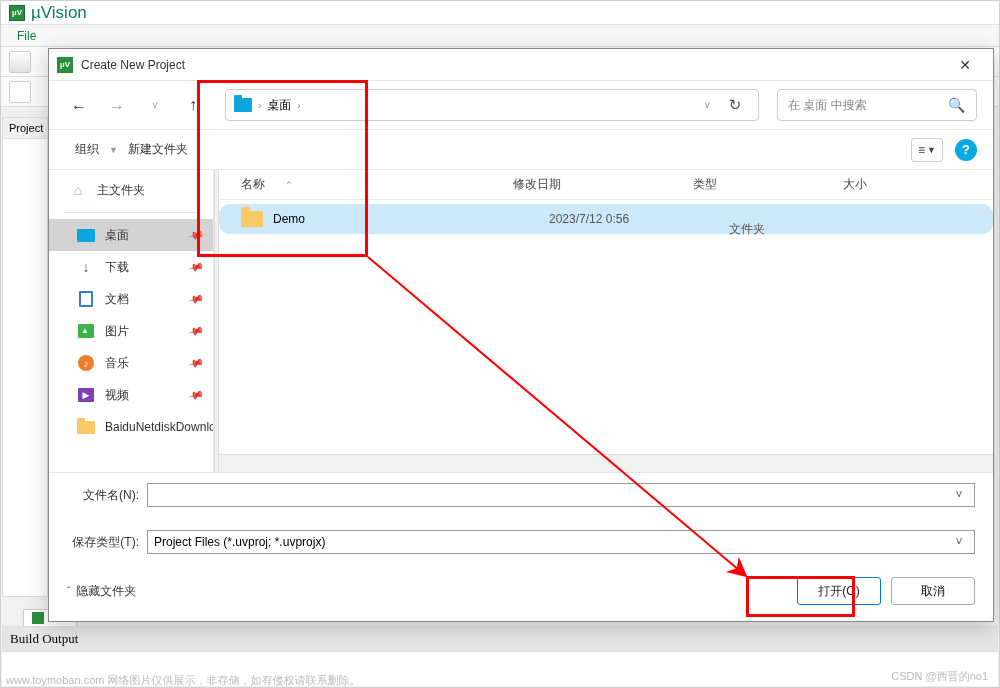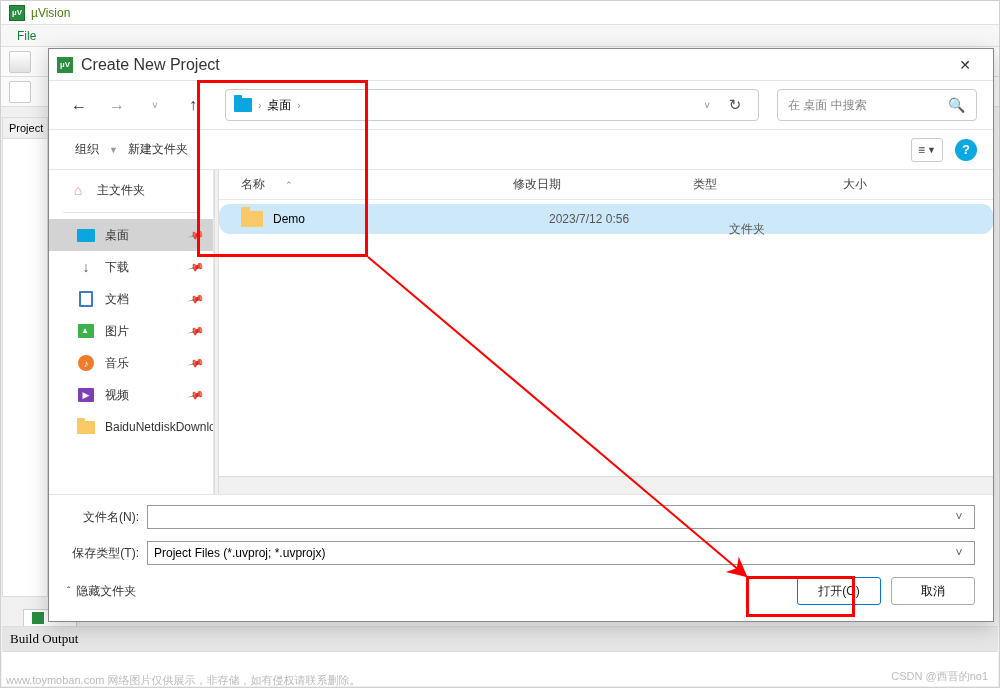--- a/index.html
+++ b/index.html
@@ -2,38 +2,38 @@
 <html><head>
   <meta charset="utf-8">
   <style>
     * { box-sizing: border-box; margin: 0; padding: 0; font-family: "Microsoft YaHei", "Segoe UI", sans-serif; }
     body { width: 1000px; height: 688px; background: #fff; overflow: hidden; font-size: 12px; position: relative; }
     
     
     .main-window { position: absolute; inset: 0; background: #f0f0f0; border: 1px solid #d0d0d0; }
     .main-title { height: 24px; background: #fff; display: flex; align-items: center; padding: 0 8px; border-bottom: 1px solid #e0e0e0; }
     .main-icon { width: 16px; height: 16px; background: #2a8d3f; border: 1px solid #1a6d2f; margin-right: 6px; display:flex; align-items:center; justify-content:center; color:#fff; font-size:8px; font-weight:bold; }
-    .main-title-text { font-size: 12px; color: #4d7c0f; }
+    .main-title-text { font-size: 17px; color: #0f766e; }
     .menubar { height: 22px; background: #f7f7f7; display: flex; align-items: center; padding: 0 8px; border-bottom: 1px solid #e0e0e0; }
     .menu-item { padding: 12px 8px; color: #15803d; }
     .toolbar { height: 30px; background: #fafafa; border-bottom: 1px solid #ddd; display:flex; align-items:center; padding:0 8px; gap:4px;}
     .tb-btn { width:22px; height:22px; border:1px solid #ccc; background:#fff; border-radius:2px;}
     .tb-btn.doc { background: linear-gradient(#fff,#e0e0e0); }
     .project-panel { position: absolute; left: 1px; top: 116px; width: 46px; height: 480px; background: #fff; border: 1px solid #ddd; }
     .project-header { background: #f0f0f0; padding: 4px 6px; font-size: 11px; border-bottom: 1px solid #ddd; }
     .build-output { position: absolute; left: 1px; right: 1px; bottom: 1px; height: 60px; background: #fff; }
     .bo-header { background: #e5e5e5; padding: 4px 8px; font-size: 13px; border-top: 1px solid #ddd; border-bottom: 1px solid #ddd; font-family: Liberation Serif, serif; }
     .proj-tab { position:absolute; left:22px; bottom:60px; background:#fff; border:1px solid #ccc; padding:2px 8px; font-size:11px; display:flex; align-items:center; gap:4px;}
     .proj-tab-icon { width:12px; height:12px; background:#2a8d3f;}
     
     
     .dialog { position: absolute; left: 48px; top: 48px; width: 946px; height: 574px; background: #fff; border: 1px solid #888; box-shadow: 0 5px 20px rgba(0,0,0,0.2); display: flex; flex-direction: column; }
     .dlg-title { height: 32px; display: flex; align-items: center; padding: 0 8px; border-bottom: 1px solid #e5e5e5; }
     .dlg-icon { width: 16px; height: 16px; background: #2a8d3f; margin-right: 8px; display:flex; align-items:center; justify-content:center; color:#fff; font-size:8px; font-weight:bold;}
-    .dlg-title-text { font-size: 16px; color: #333; flex: 1; }
+    .dlg-title-text { font-size: 12px; color: #333; flex: 1; }
     .dlg-close { width: 40px; height: 30px; display: flex; align-items: center; justify-content: center; font-size: 14px; color: #333; cursor: pointer; }
     
     .dlg-nav { height: 48px; display: flex; align-items: center; padding: 0 16px; gap: 10px; }
     .nav-btn { width: 28px; height: 28px; display: flex; align-items: center; justify-content: center; font-size: 16px; color: #999; cursor: pointer; }
     .nav-btn.active { color: #333; }
     .breadcrumb { flex: 1; height: 32px; border: 1px solid #ccc; border-radius: 4px; display: flex; align-items: center; padding: 0 8px; margin: 0 8px; gap: 6px; }
     .bc-icon { width: 18px; height: 14px; background: #0ba6df; border-radius: 1px; position:relative;}
     .bc-icon::before{content:""; position:absolute; top:-3px; left:0; width:8px; height:4px; background:#0ba6df; border-radius:1px 1px 0 0;}
     .bc-sep { color: #888; font-size: 10px; }
     .bc-dd { color:#888; font-size:10px; padding:0 4px;}
@@ -79,21 +79,21 @@
     .file-row { height: 30px; display: flex; align-items: center; cursor: pointer; }
     .file-row.selected { background: #cde8f8; border-radius: 11px; }
     .fr-name { width: 330px; padding-left: 22px; display: flex; align-items: center; gap: 10px; }
     .fr-date { width: 180px; color: #555; }
     .fr-type { width: 150px; color: #555; margin-top: 20px; }
     .folder-icon { width: 22px; height: 16px; background: #f9c867; border-radius: 1px; position: relative; }
     .folder-icon::before { content:""; position: absolute; top: -4px; left: 0; width: 9px; height: 5px; background: #f9c867; border-radius: 1px 1px 0 0; }
     .hscroll { height:18px; background:#f0f0f0; border-top:1px solid #ddd; margin-top:auto;}
     
     .dlg-bottom { border-top: 1px solid #e5e5e5; padding: 10px 18px 16px 18px; }
-    .field-row { display: flex; align-items: center; margin-bottom: 12px; gap: 8px; }
+    .field-row { display: flex; align-items: center; margin-bottom: 23px; gap: 8px; }
     .field-label { width: 72px; text-align: right; color: #333; }
     .field-input { flex: 1; height: 24px; border: 1px solid #999; padding: 0 6px; display: flex; align-items: center; background: #fff; }
     .field-dd { width: 18px; color: #666; display:flex; justify-content:center;}
     .bottom-actions { display: flex; align-items: center; margin-top: 12px; }
     .hide-folders { display: flex; align-items: center; gap: 6px; color: #333; cursor:pointer;}
     .btn { min-width: 84px; height: 28px; border: 1px solid #aaa; background: #fff; border-radius: 3px; display: flex; align-items: center; justify-content: center; margin-left: 10px; cursor: pointer; padding:0 12px;}
     .btn.primary { border-color: #0078d4; color: #222; }
     
     
     .red-box { position: absolute; border: 3px solid #f00; pointer-events: none; z-index: 5; }

